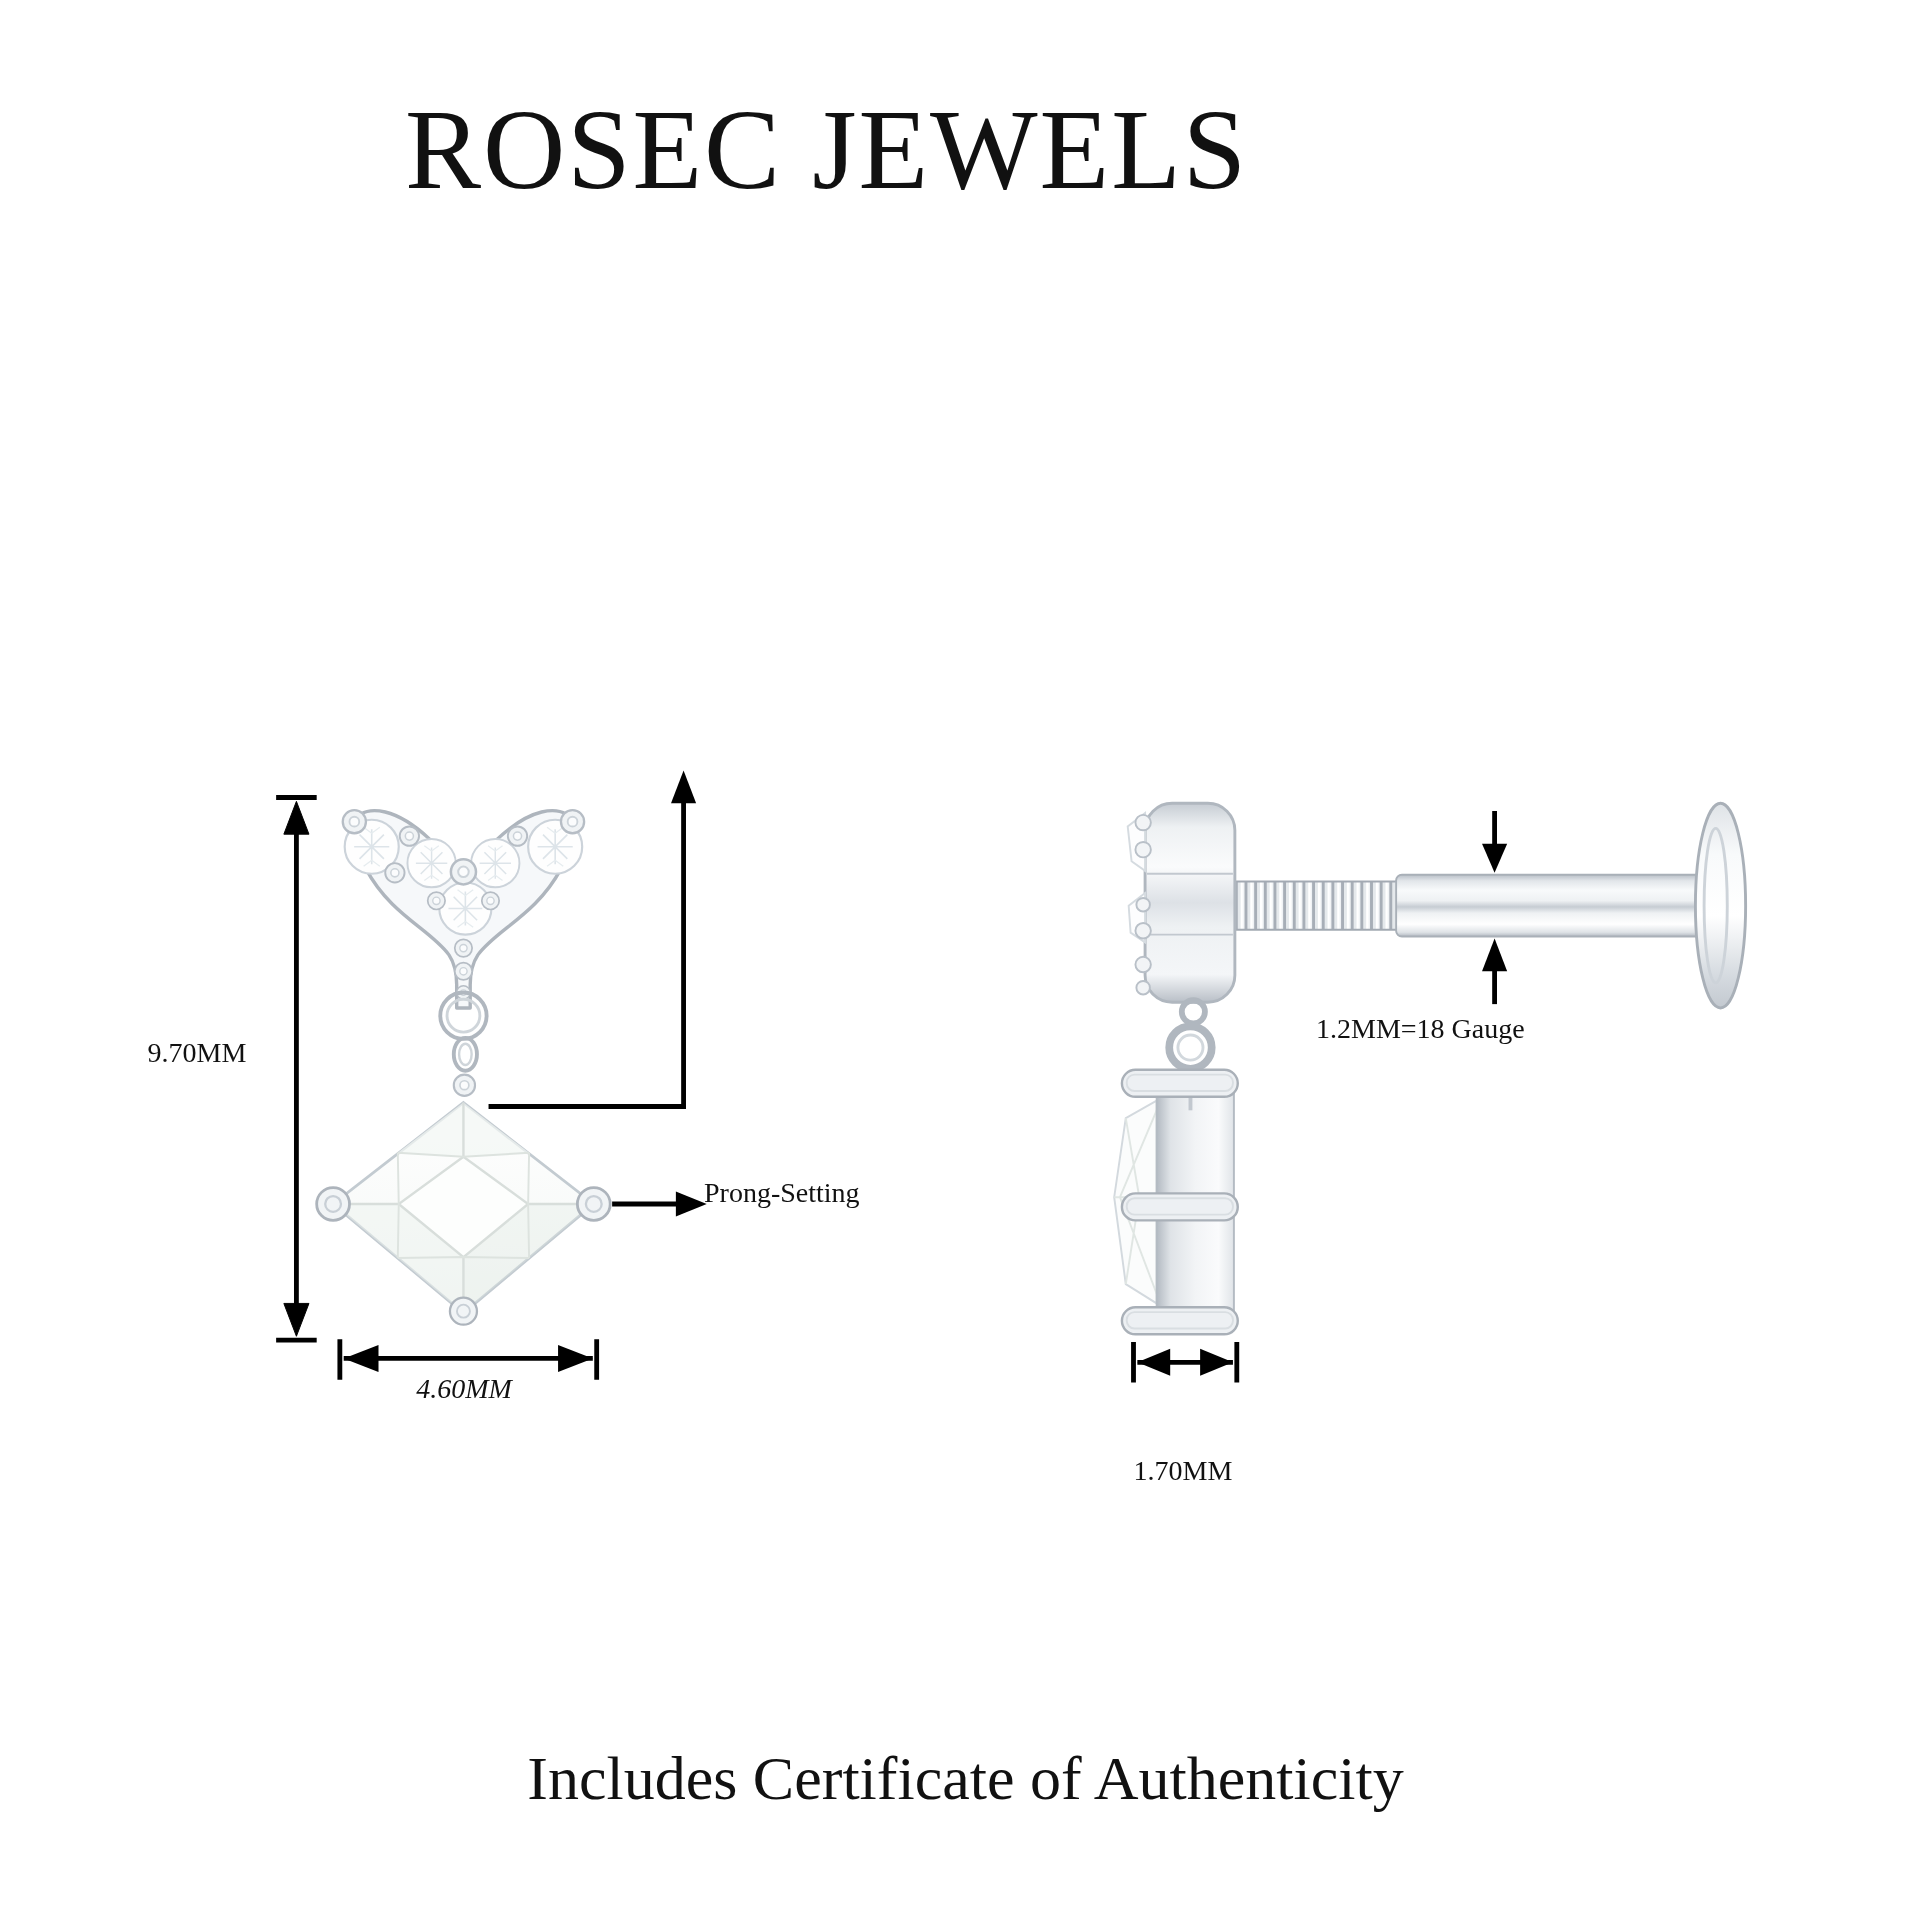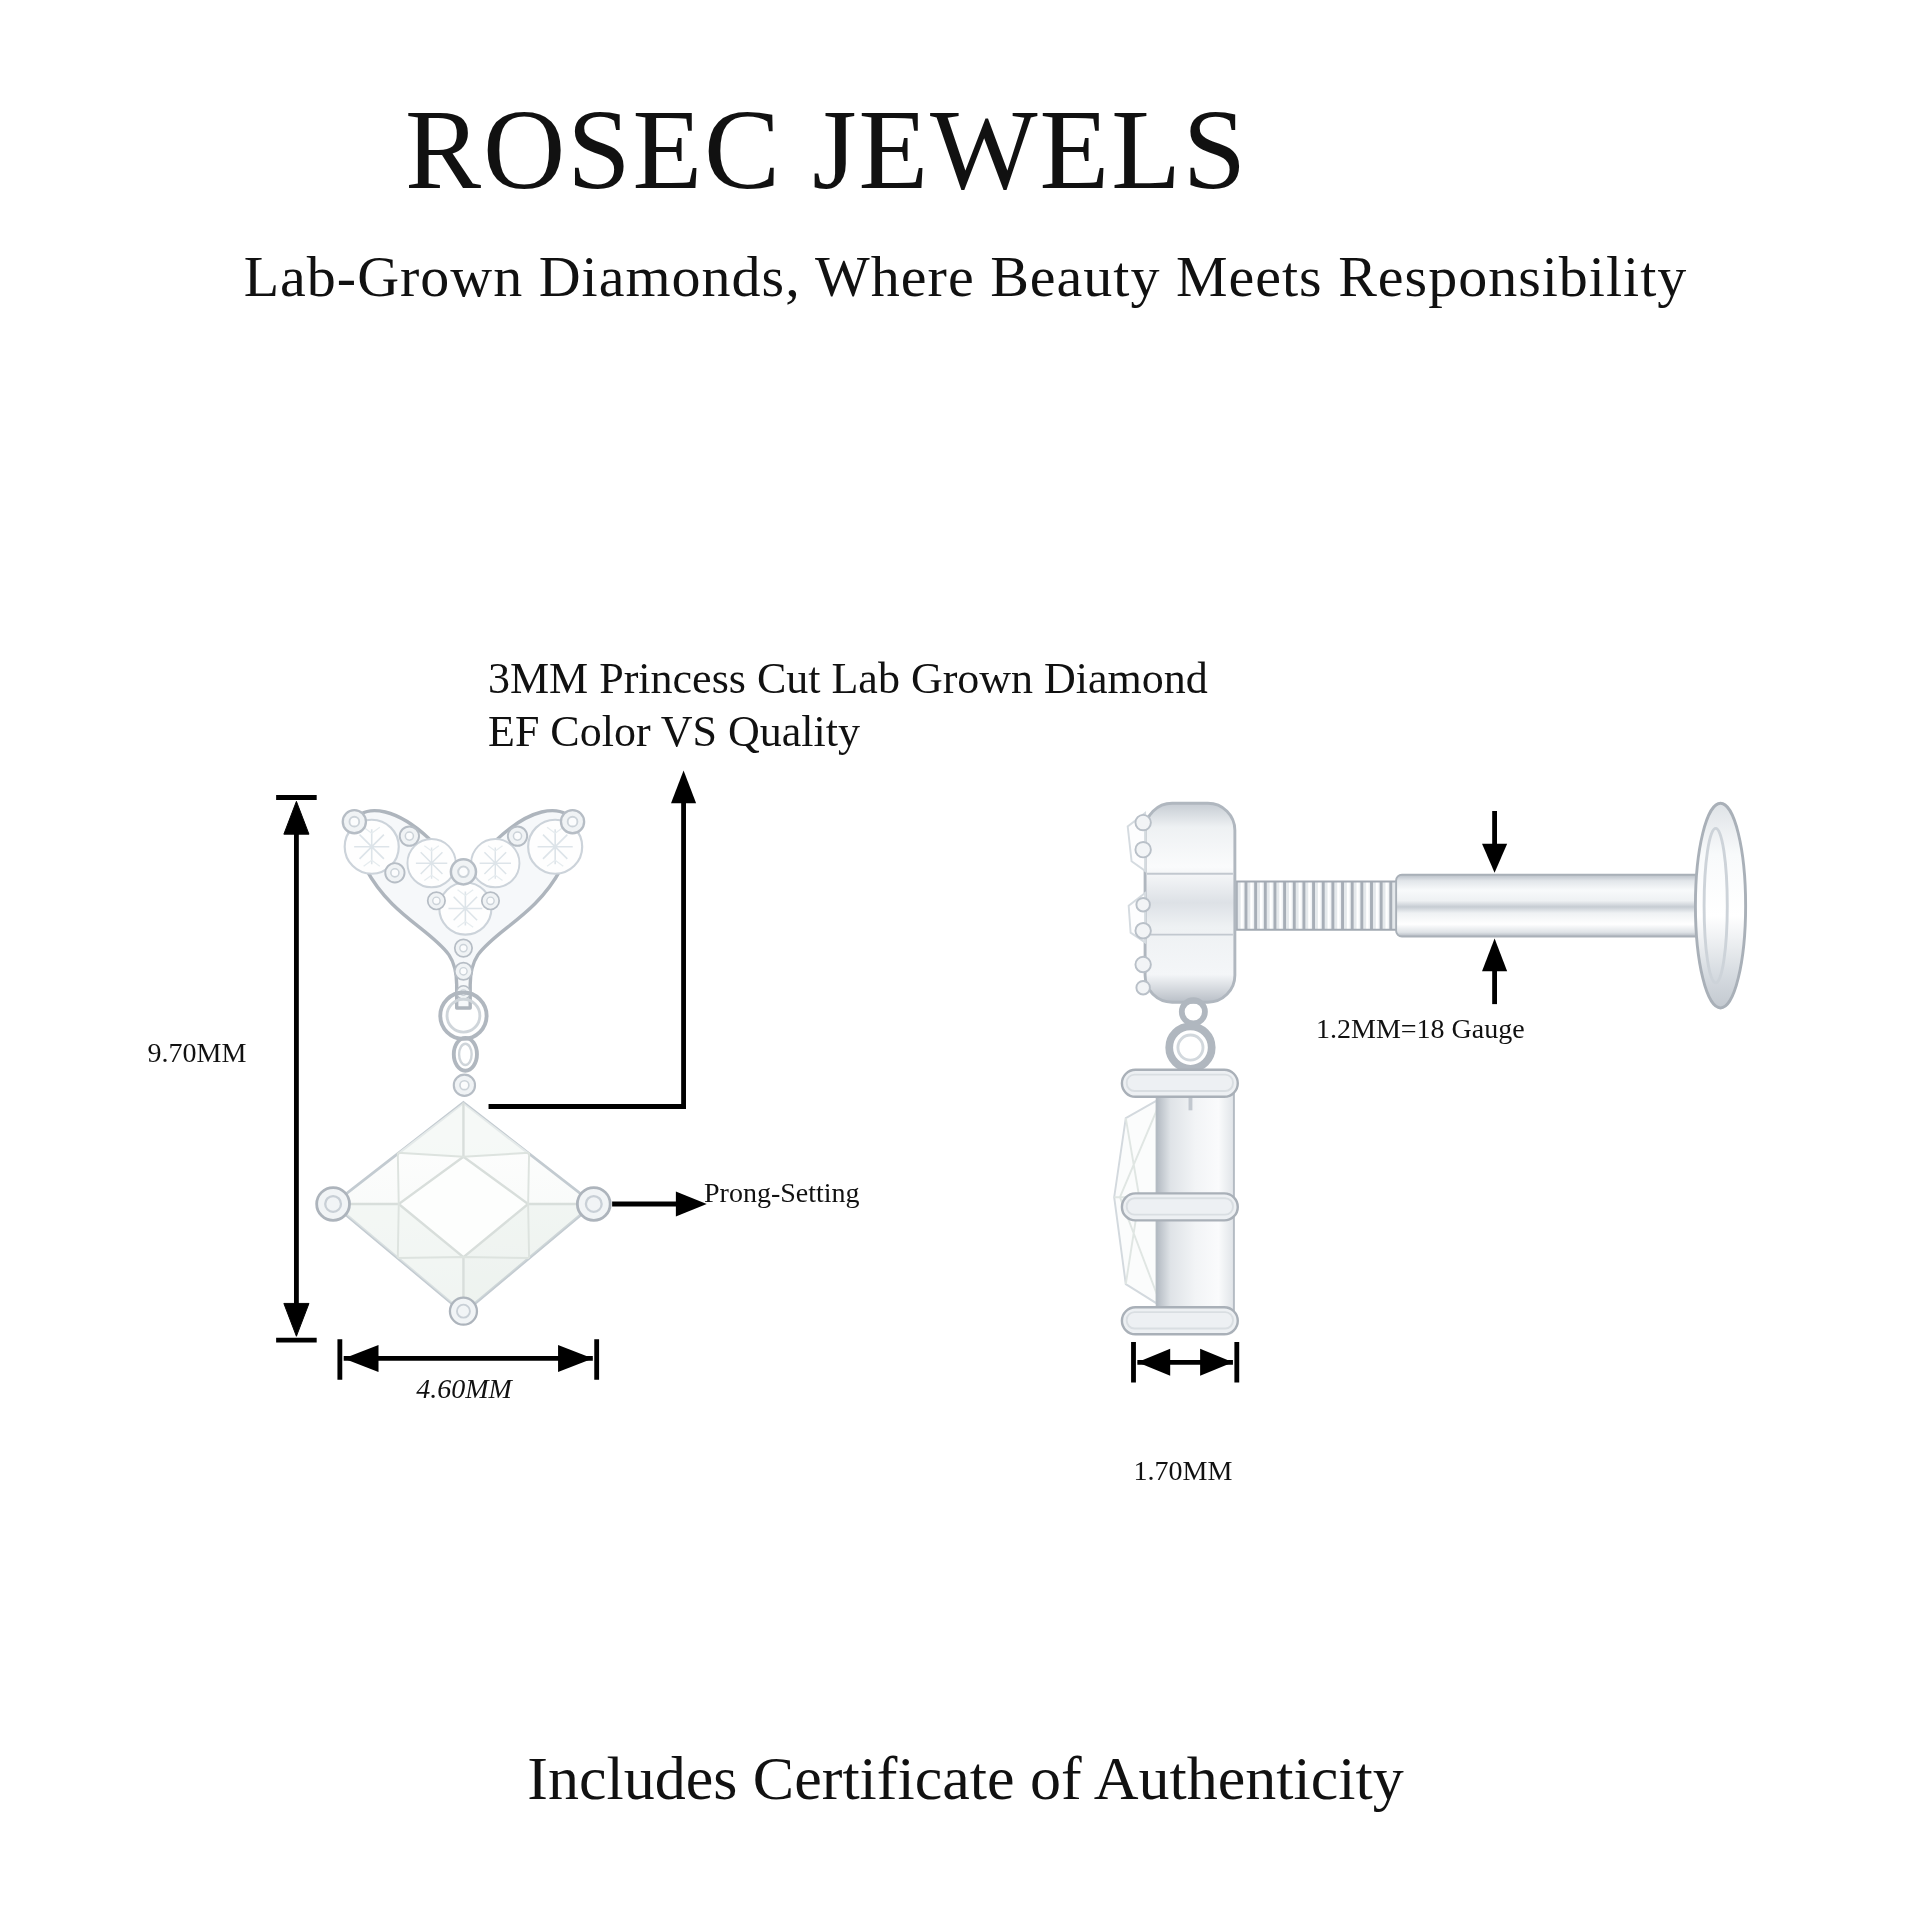--- a/index.html
+++ b/index.html
@@ -48,26 +48,21 @@
     white-space: nowrap;
   }
   svg .ink { stroke: #000000; }
 </style>
 </head>
 <body>
 
 <div class="canvas">
 
   <div class="abs brand">ROSEC JEWELS</div>
-  <div class="abs tagline">Lab-Grown Diamonds, Where Beauty Meets Responsibility</div>
-
-  <div class="abs callout">
-    <div>3MM Princess Cut Lab Grown Diamond</div>
-    <div>EF Color VS Quality</div>
-  </div>
+
 
   <div class="abs dim height-label">9.70MM</div>
   <div class="abs dim width-label">4.60MM</div>
   <div class="abs dim prong-label">Prong-Setting</div>
   <div class="abs dim gauge-label">1.2MM=18 Gauge</div>
   <div class="abs dim thick-label">1.70MM</div>
 
   <div class="abs footer-note">Includes Certificate of Authenticity</div>
 
   <svg class="abs" style="left:0; top:0;" width="1931" height="1931" viewBox="0 0 2000 2000">

